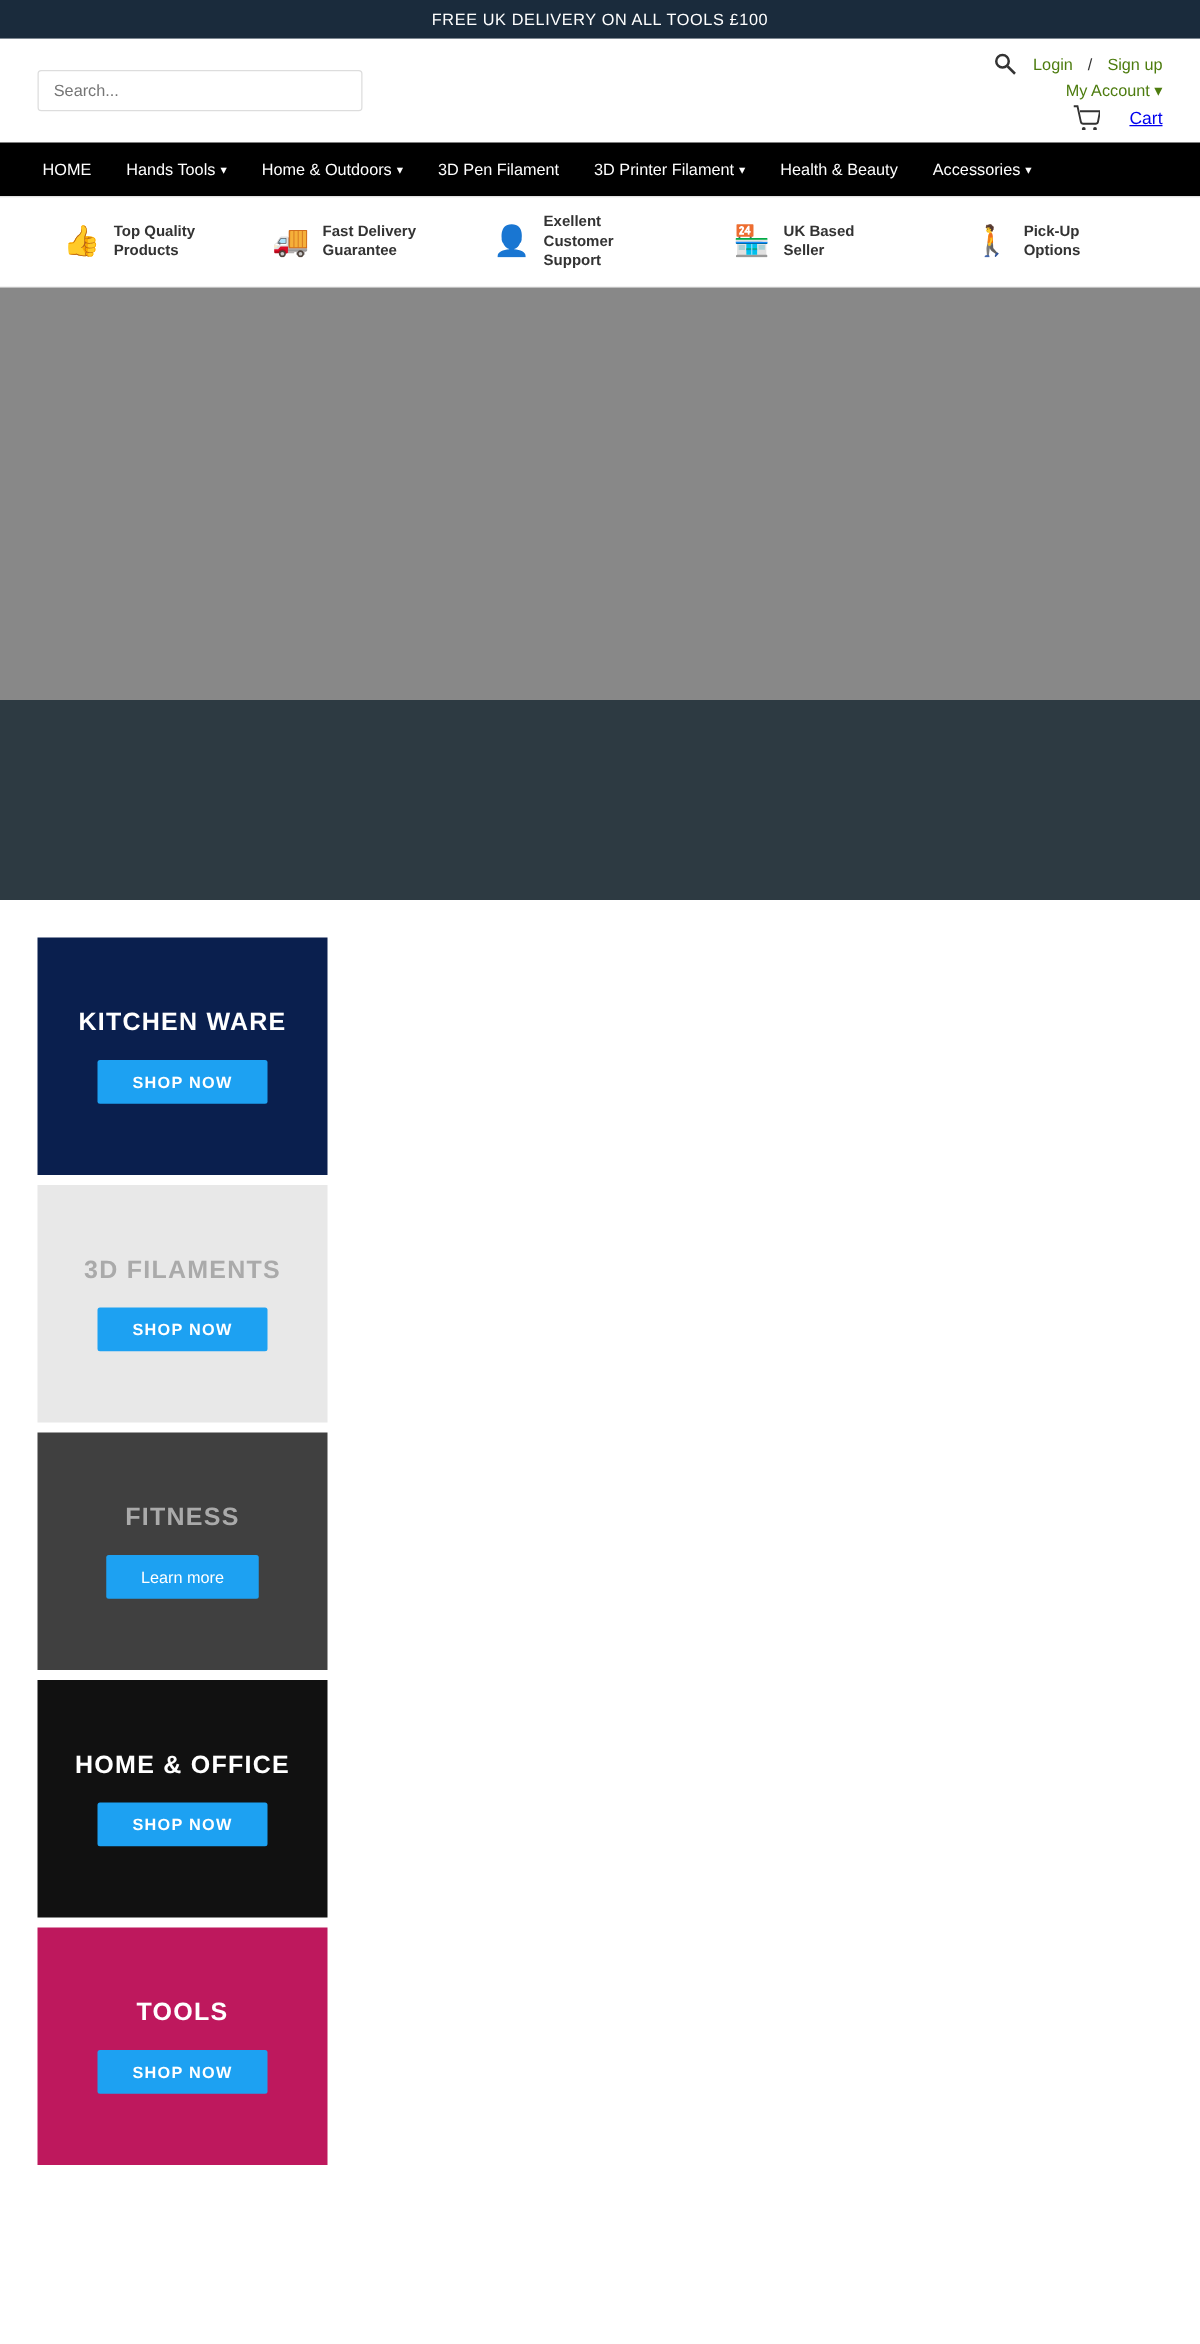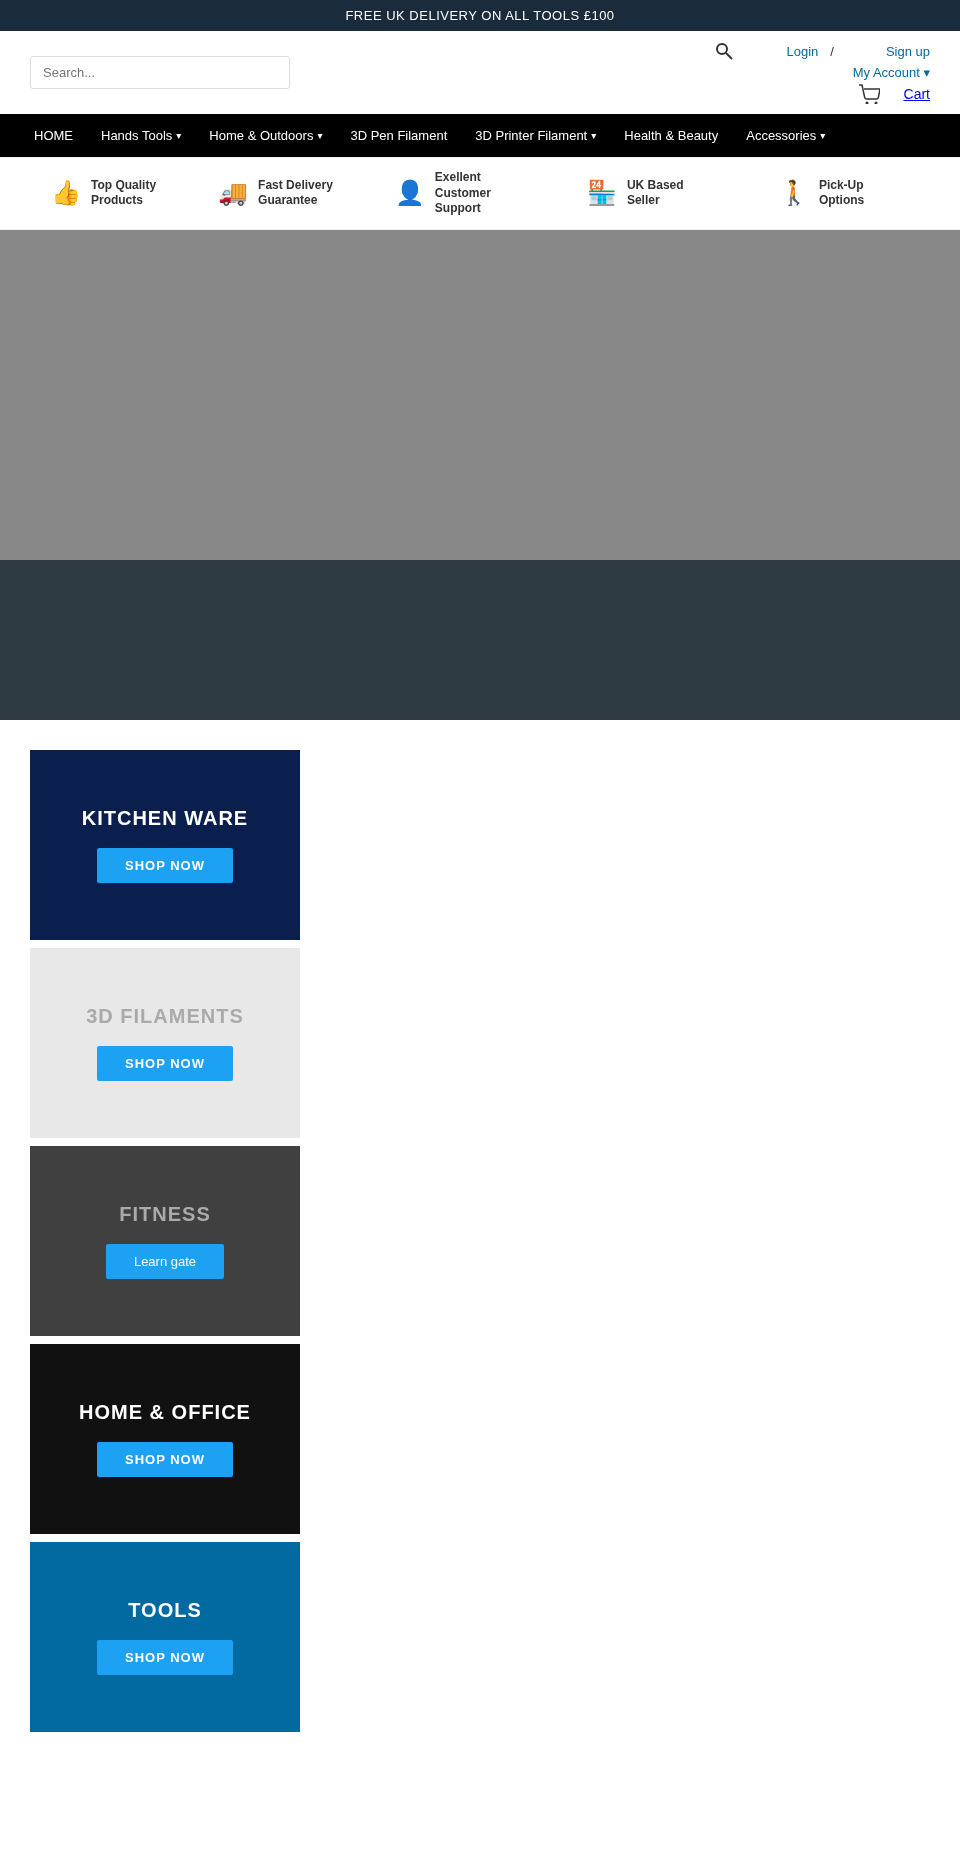--- a/index.html
+++ b/index.html
@@ -57,22 +57,21 @@
     }
     .account-row {
       display: flex;
       align-items: center;
       gap: 12px;
       font-size: 13px;
       color: #333;
     }
     .account-row a {
       text-decoration: none;
-      color: #0369a1;
-      margin-left: 40px;
+      color: #4d7c0f;
     }
     .cart-row {
       display: flex;
       align-items: center;
       gap: 24px;
       font-size: 14px;
       color: #333;
     }
 
     
@@ -138,21 +137,21 @@
 
     
     .category-section {
       padding: 30px 30px;
       display: flex;
       flex-direction: column;
       gap: 0;
     }
 
     .category-card {
-      width: 270px;
+      width: 232px;
       padding: 40px 30px;
       margin-bottom: 8px;
       display: flex;
       flex-direction: column;
       align-items: center;
       justify-content: center;
       gap: 18px;
       min-height: 190px;
     }
     .category-card.kitchen {
@@ -161,21 +160,21 @@
     .category-card.filaments {
       background: #e8e8e8;
     }
     .category-card.fitness {
       background: #404040;
     }
     .category-card.home-office {
       background: #111;
     }
     .category-card.tools {
-      background: #0369a1;
+      background: #be185d;
     }
 
     .category-title {
       font-size: 20px;
       font-weight: bold;
       letter-spacing: 1px;
       text-align: center;
     }
     .category-card.kitchen .category-title { color: #fff; }
     .category-card.filaments .category-title { color: #aaa; }
@@ -286,21 +285,21 @@
     <button class="shop-btn">SHOP NOW</button>
   </div>
 
   <div class="category-card filaments">
     <div class="category-title">3D FILAMENTS</div>
     <button class="shop-btn">SHOP NOW</button>
   </div>
 
   <div class="category-card fitness">
     <div class="category-title">FITNESS</div>
-    <button class="learn-btn">Learn gate</button>
+    <button class="learn-btn">Learn more</button>
   </div>
 
   <div class="category-card home-office">
     <div class="category-title">HOME &amp; OFFICE</div>
     <button class="shop-btn">SHOP NOW</button>
   </div>
 
   <div class="category-card tools">
     <div class="category-title">TOOLS</div>
     <button class="shop-btn">SHOP NOW</button>

